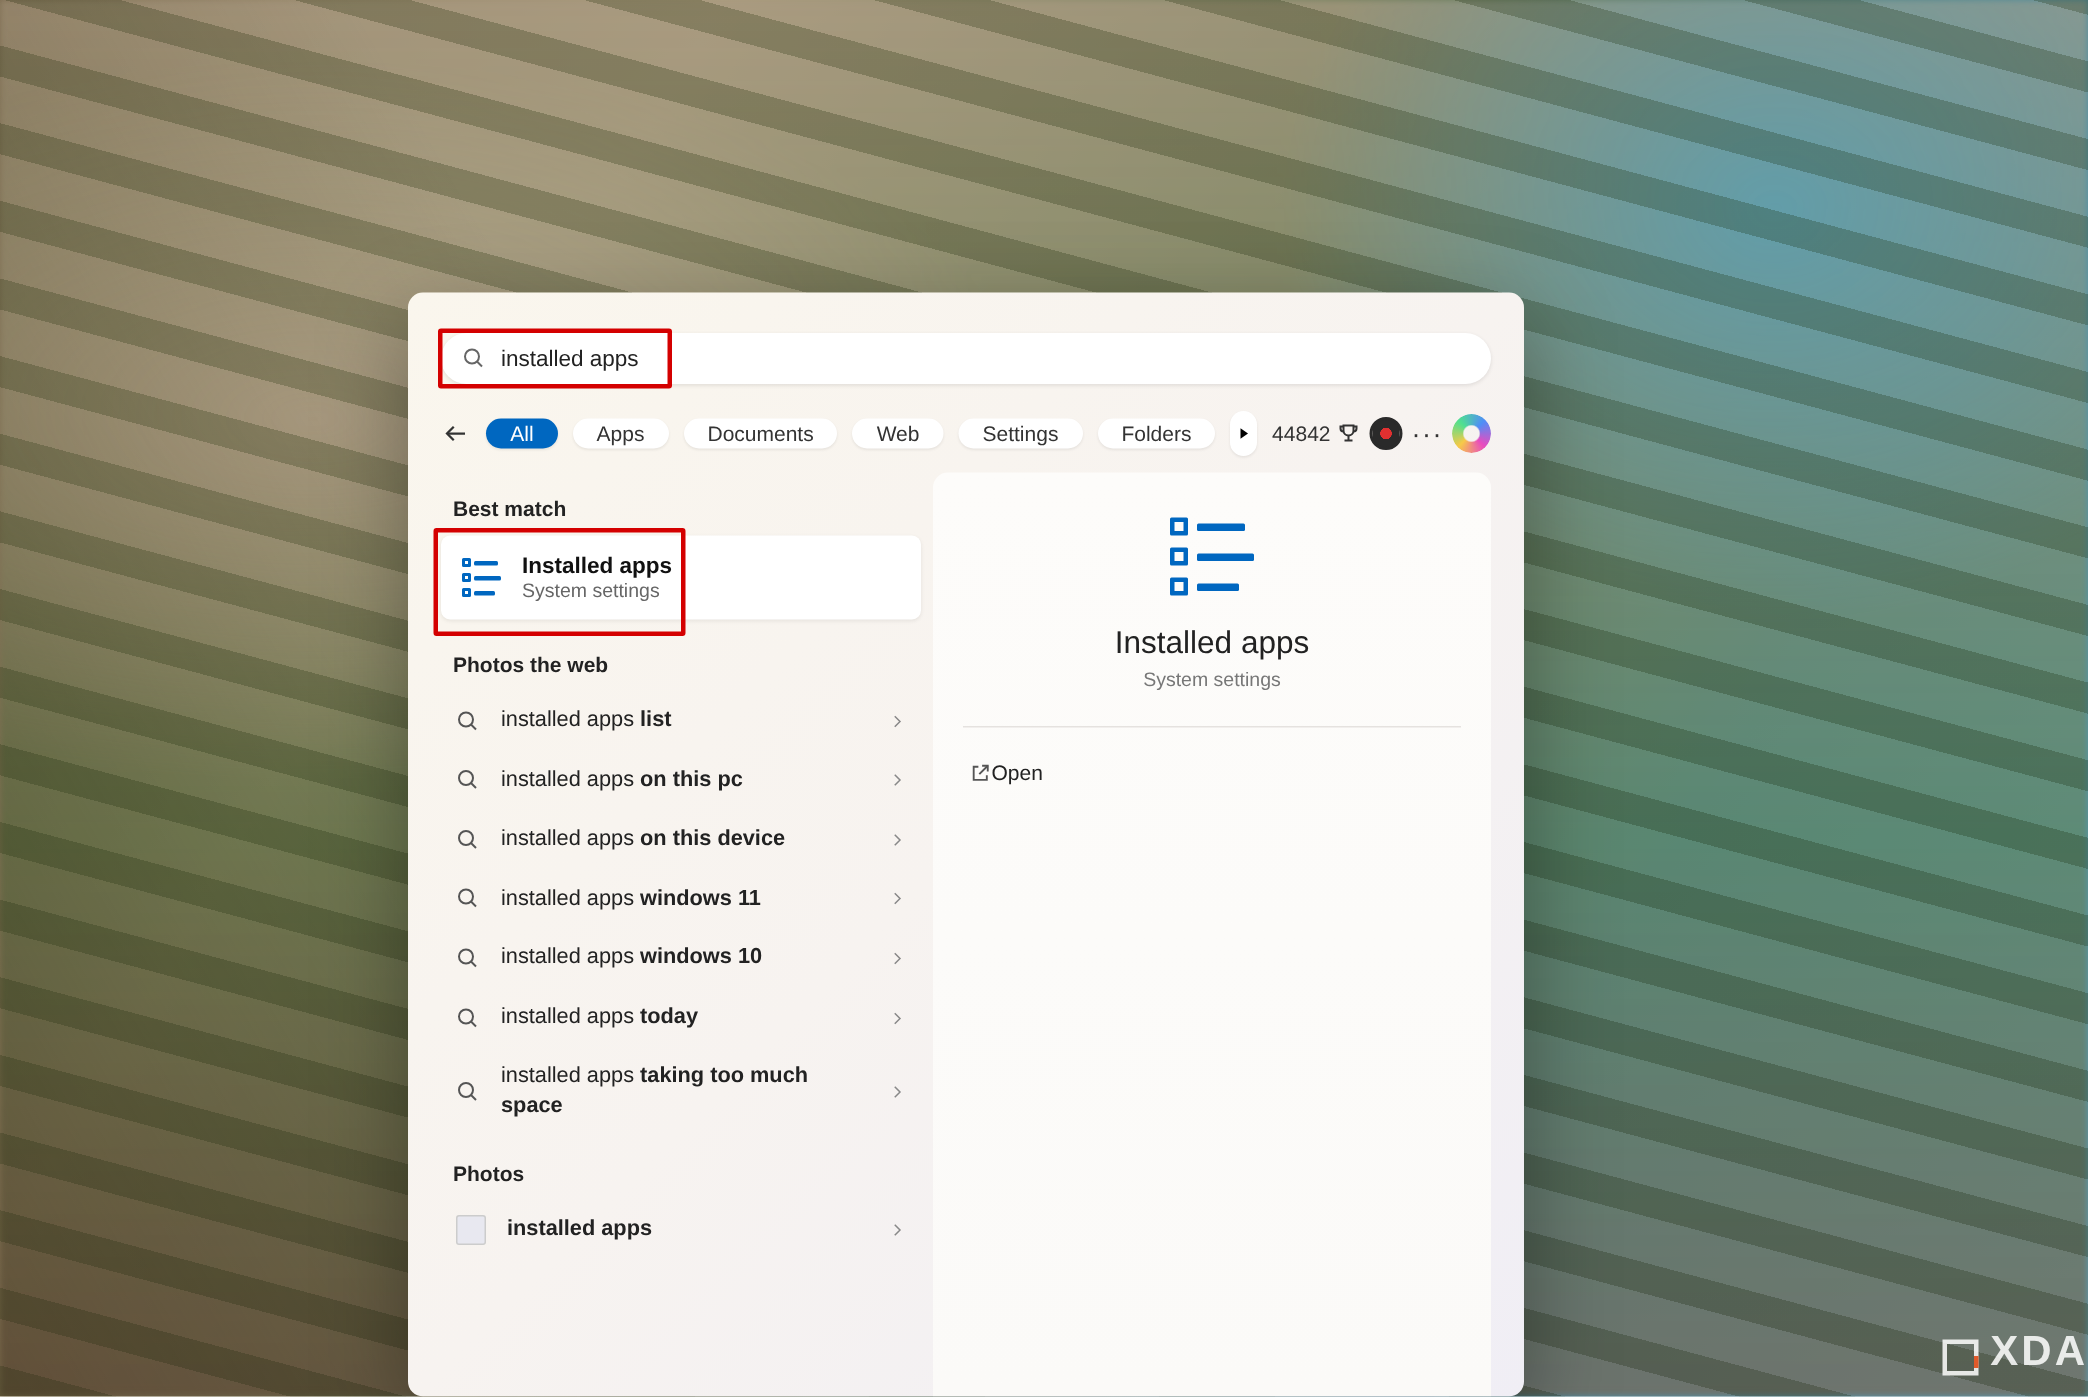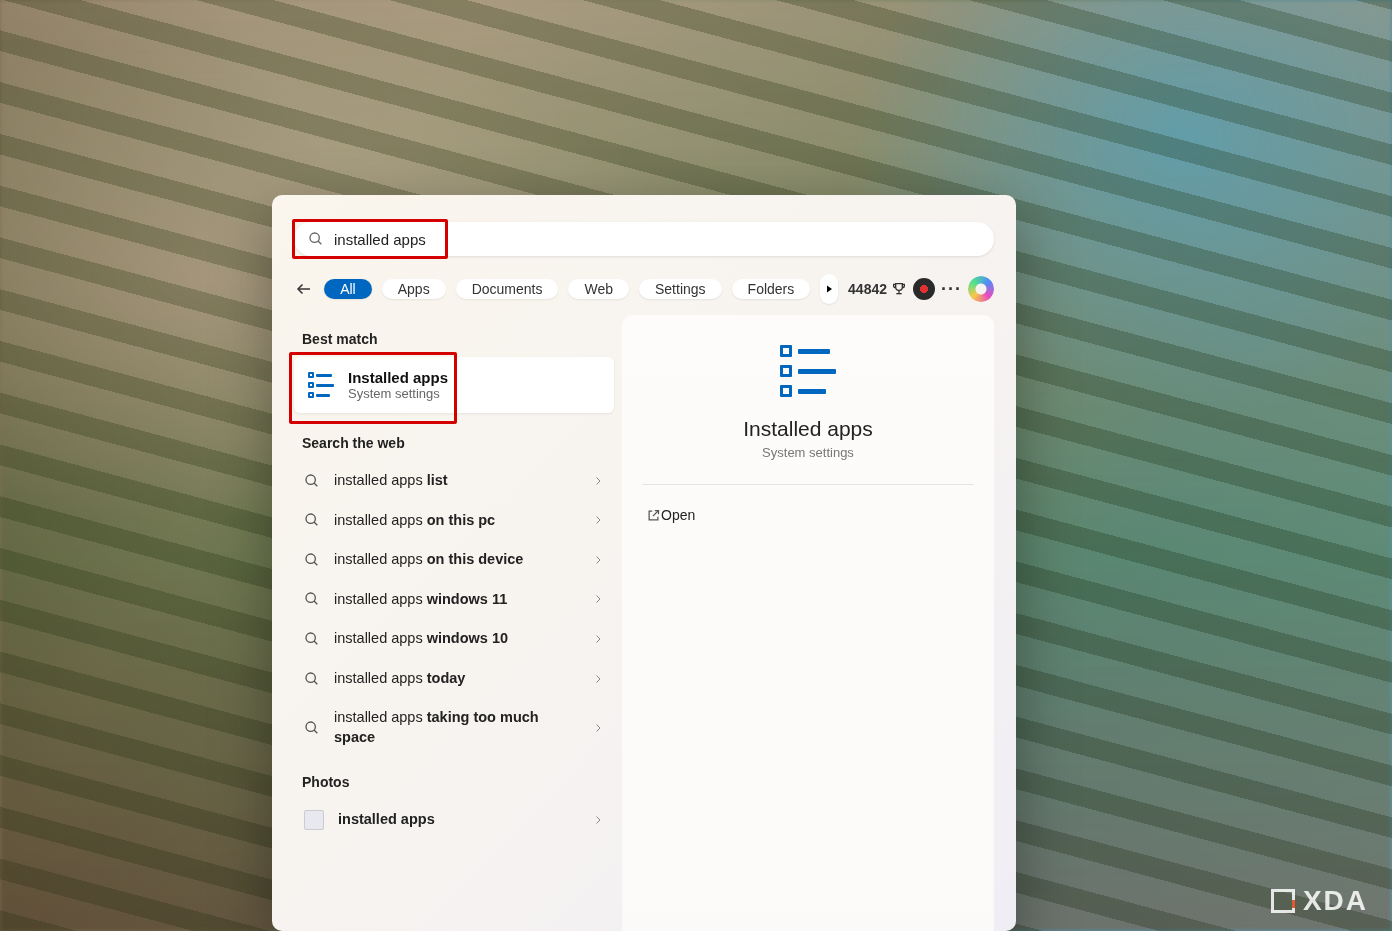--- a/index.html
+++ b/index.html
@@ -84,21 +84,21 @@
     box-shadow: 0 1px 2px rgba(0,0,0,0.08);
   }
   .pill.active { background: #0067c0; color: #fff; }
   .scroll-tabs {
     width: 30px; height: 30px; border-radius: 15px;
     background: #fff; display: flex; align-items: center; justify-content: center;
     box-shadow: 0 1px 2px rgba(0,0,0,0.08);
   }
   .right-icons {
     margin-left: auto;
-    display: flex; align-items: center; gap: 6px; font-weight: bold;
+    display: flex; align-items: center; gap: 6px;
   }
   .points { display: flex; align-items: center; gap: 4px; font-size: 14px; color: #333; }
   .round-ico { width: 22px; height: 22px; border-radius: 50%; background: #333; }
   .round-ico.red { background: radial-gradient(circle, #e03030 30%, #2a2a2a 31%); border: 2px solid #2a2a2a; }
   .dots { font-size: 18px; color: #333; letter-spacing: 1px; }
   .copilot-ico {
     width: 26px; height: 26px;
     background: conic-gradient(from 45deg, #4f8ef7, #e94bbf, #f7c948, #4fe08f, #4f8ef7);
     border-radius: 50%;
     mask: radial-gradient(circle at center, transparent 5px, #000 6px);
@@ -165,22 +165,22 @@
   }
   .detail-center { display: flex; flex-direction: column; align-items: center; }
   .detail-title { font-size: 21px; color: #222; margin-top: 18px; }
   .detail-sub { font-size: 13px; color: #777; margin-top: 4px; }
   .detail hr { border: none; border-top: 1px solid #e5e2df; margin: 24px 0 14px; }
   .open-row { display: flex; align-items: flex-end; gap: 0; padding: 8px 4px; font-size: 14px; color: #222; }
   .open-ico { color: #555; }
 
   .watermark {
     position: absolute;
-    right: 24px; bottom: 14px;
-    display: flex; align-items: center; gap: 8px;
+    right: 0; bottom: 14px;
+    display: flex; align-items: flex-end; gap: 8px;
     color: rgba(255,255,255,0.85);
     font-size: 28px; font-weight: 700;
     letter-spacing: 2px;
     padding-left: 40px;
   }
   .wm-sq {
     width: 24px; height: 24px;
     border: 3px solid rgba(255,255,255,0.85);
     position: relative;
   }
@@ -267,21 +267,21 @@
           <span class="bar" style="top:13px;width:18px;"></span>
         <span class="sq" style="left:0;top:21px;"></span>
           <span class="bar" style="top:23px;width:14px;"></span>
       </div>
       <div>
         <div class="bm-title">Installed apps</div>
         <div class="bm-sub">System settings</div>
       </div>
     </div>
 
-    <div class="section-hdr" style="margin-top:22px;">Search the web</div>
+    <div class="section-hdr" style="margin-top:22px;">Photos the web</div>
 
     <div class="web-item">
       <span class="sicon">
           <svg width="16" height="16" viewBox="0 0 24 24" fill="none" stroke="currentColor" stroke-width="2">
             <circle cx="10" cy="10" r="7"></circle>
             <line x1="20" y1="20" x2="15" y2="15"></line>
           </svg>
         </span>
       <span class="txt"><span>installed apps </span><b>list</b></span>
       <span class="chev">

